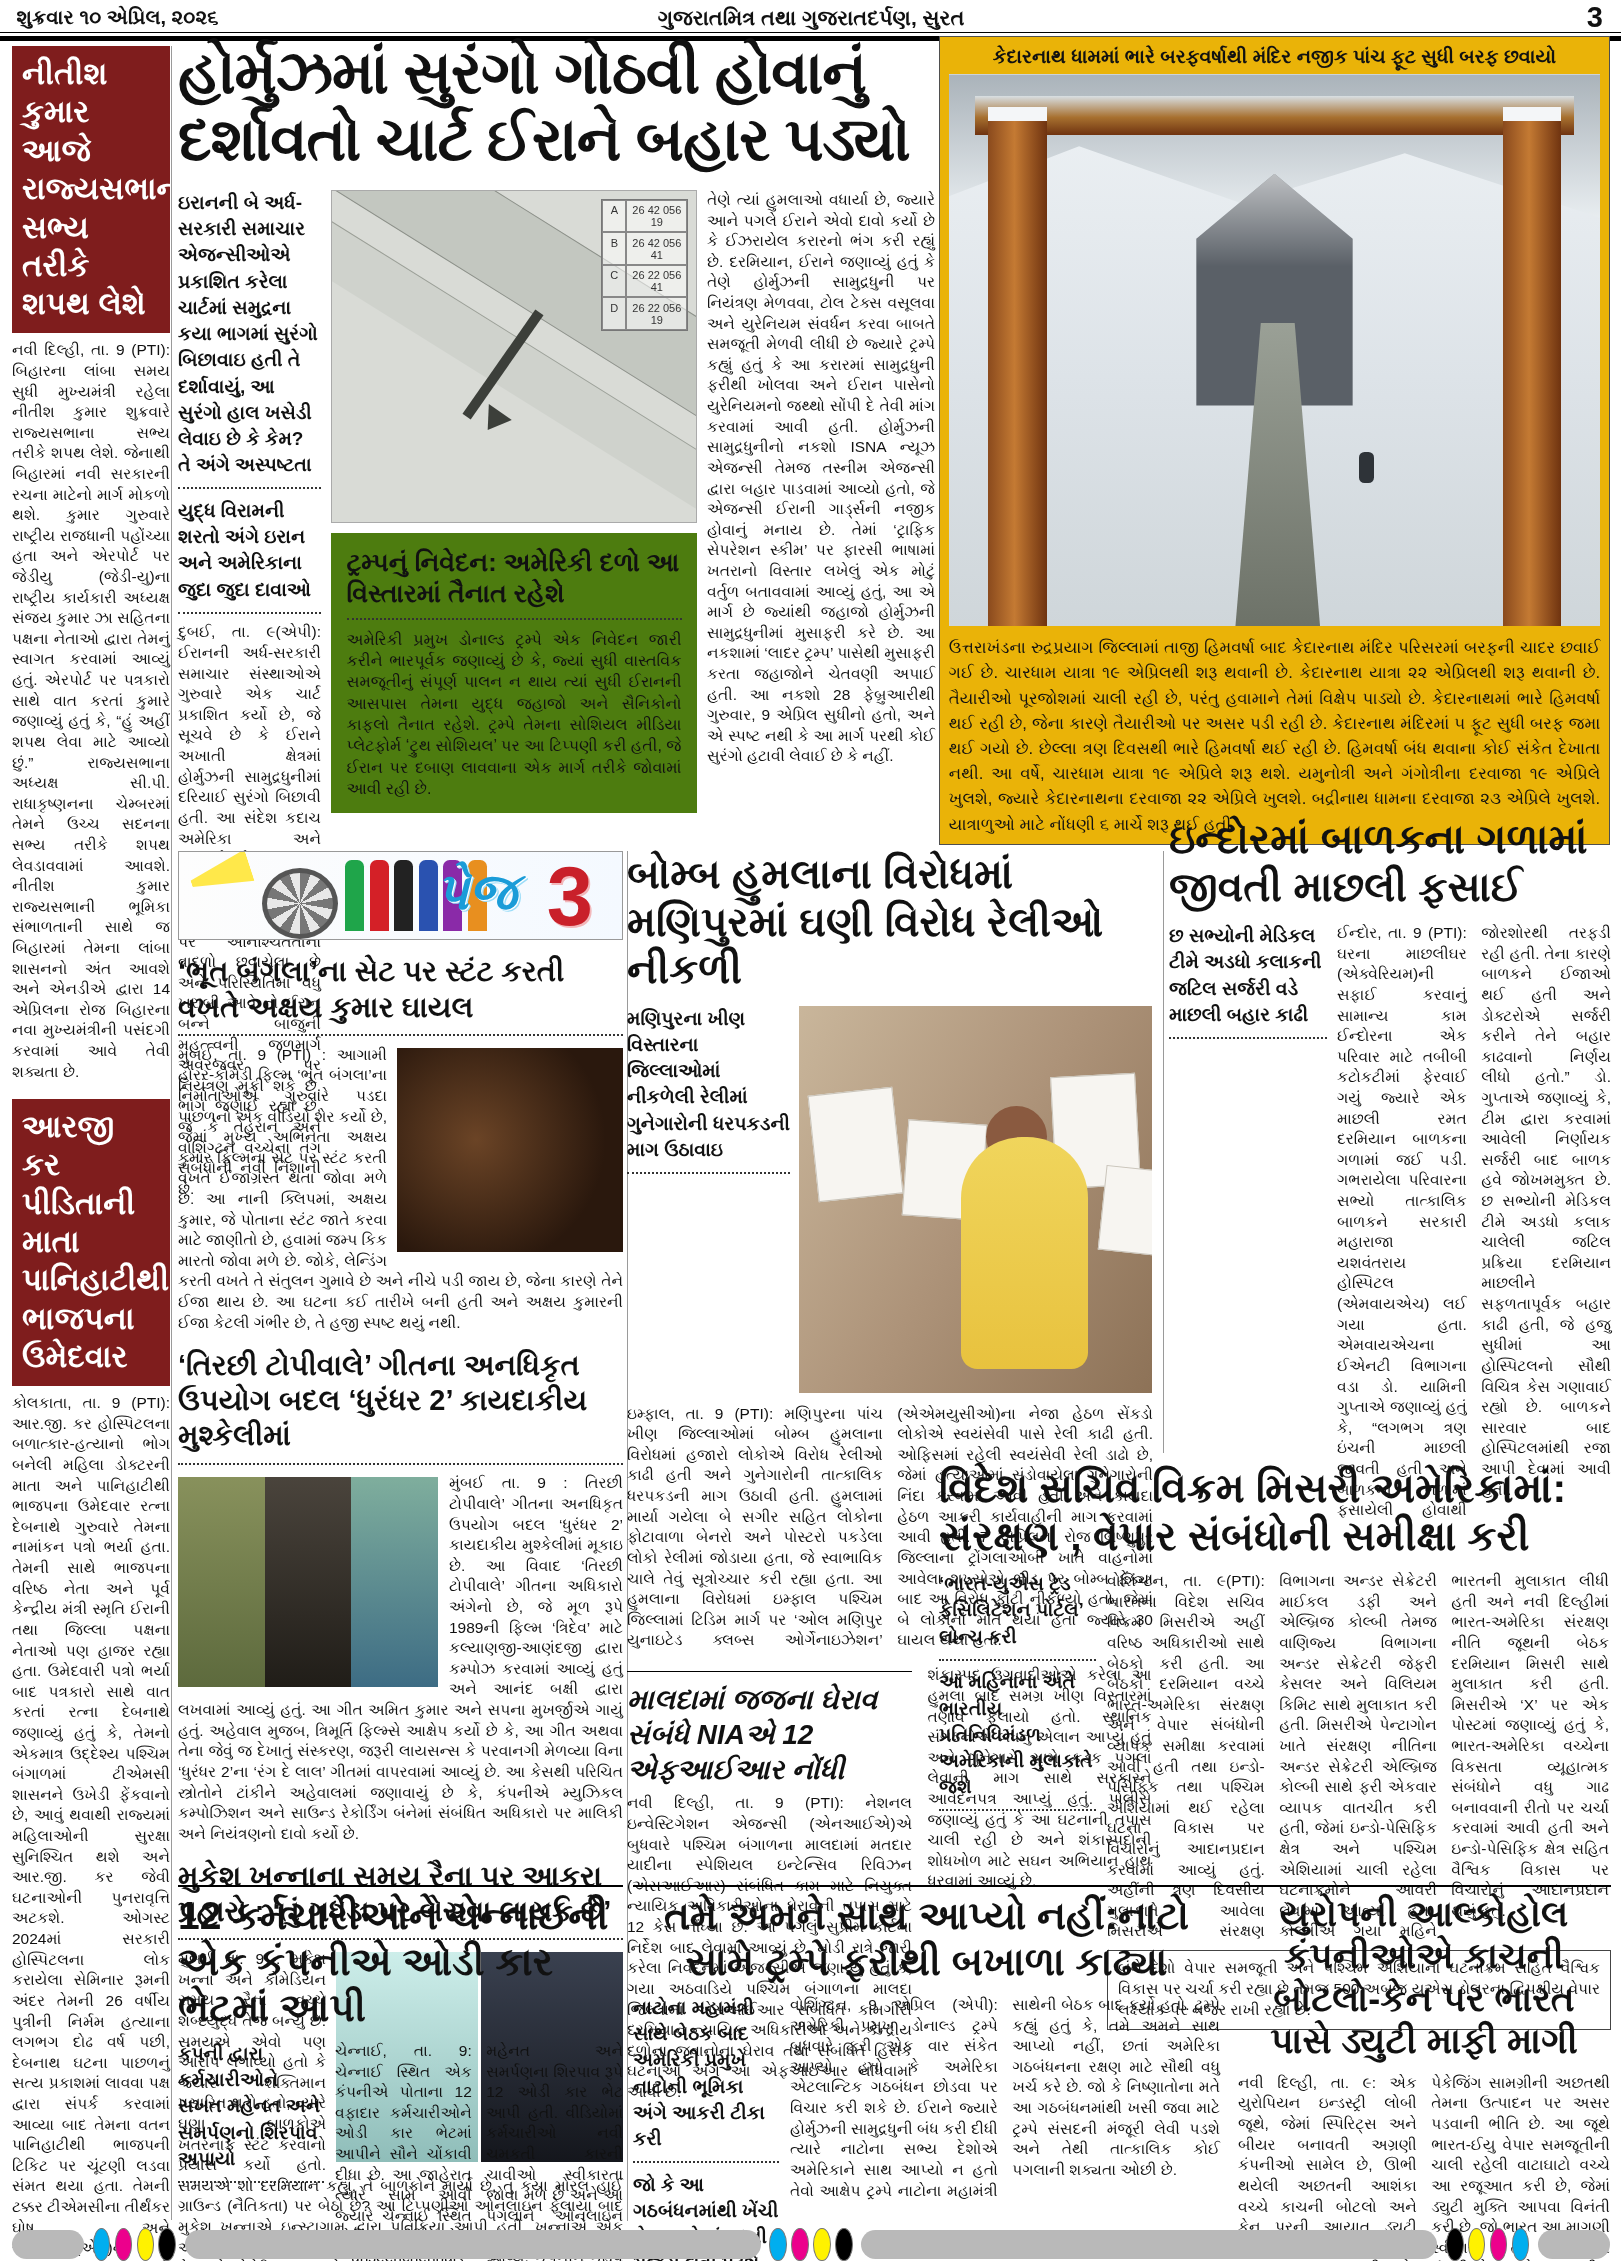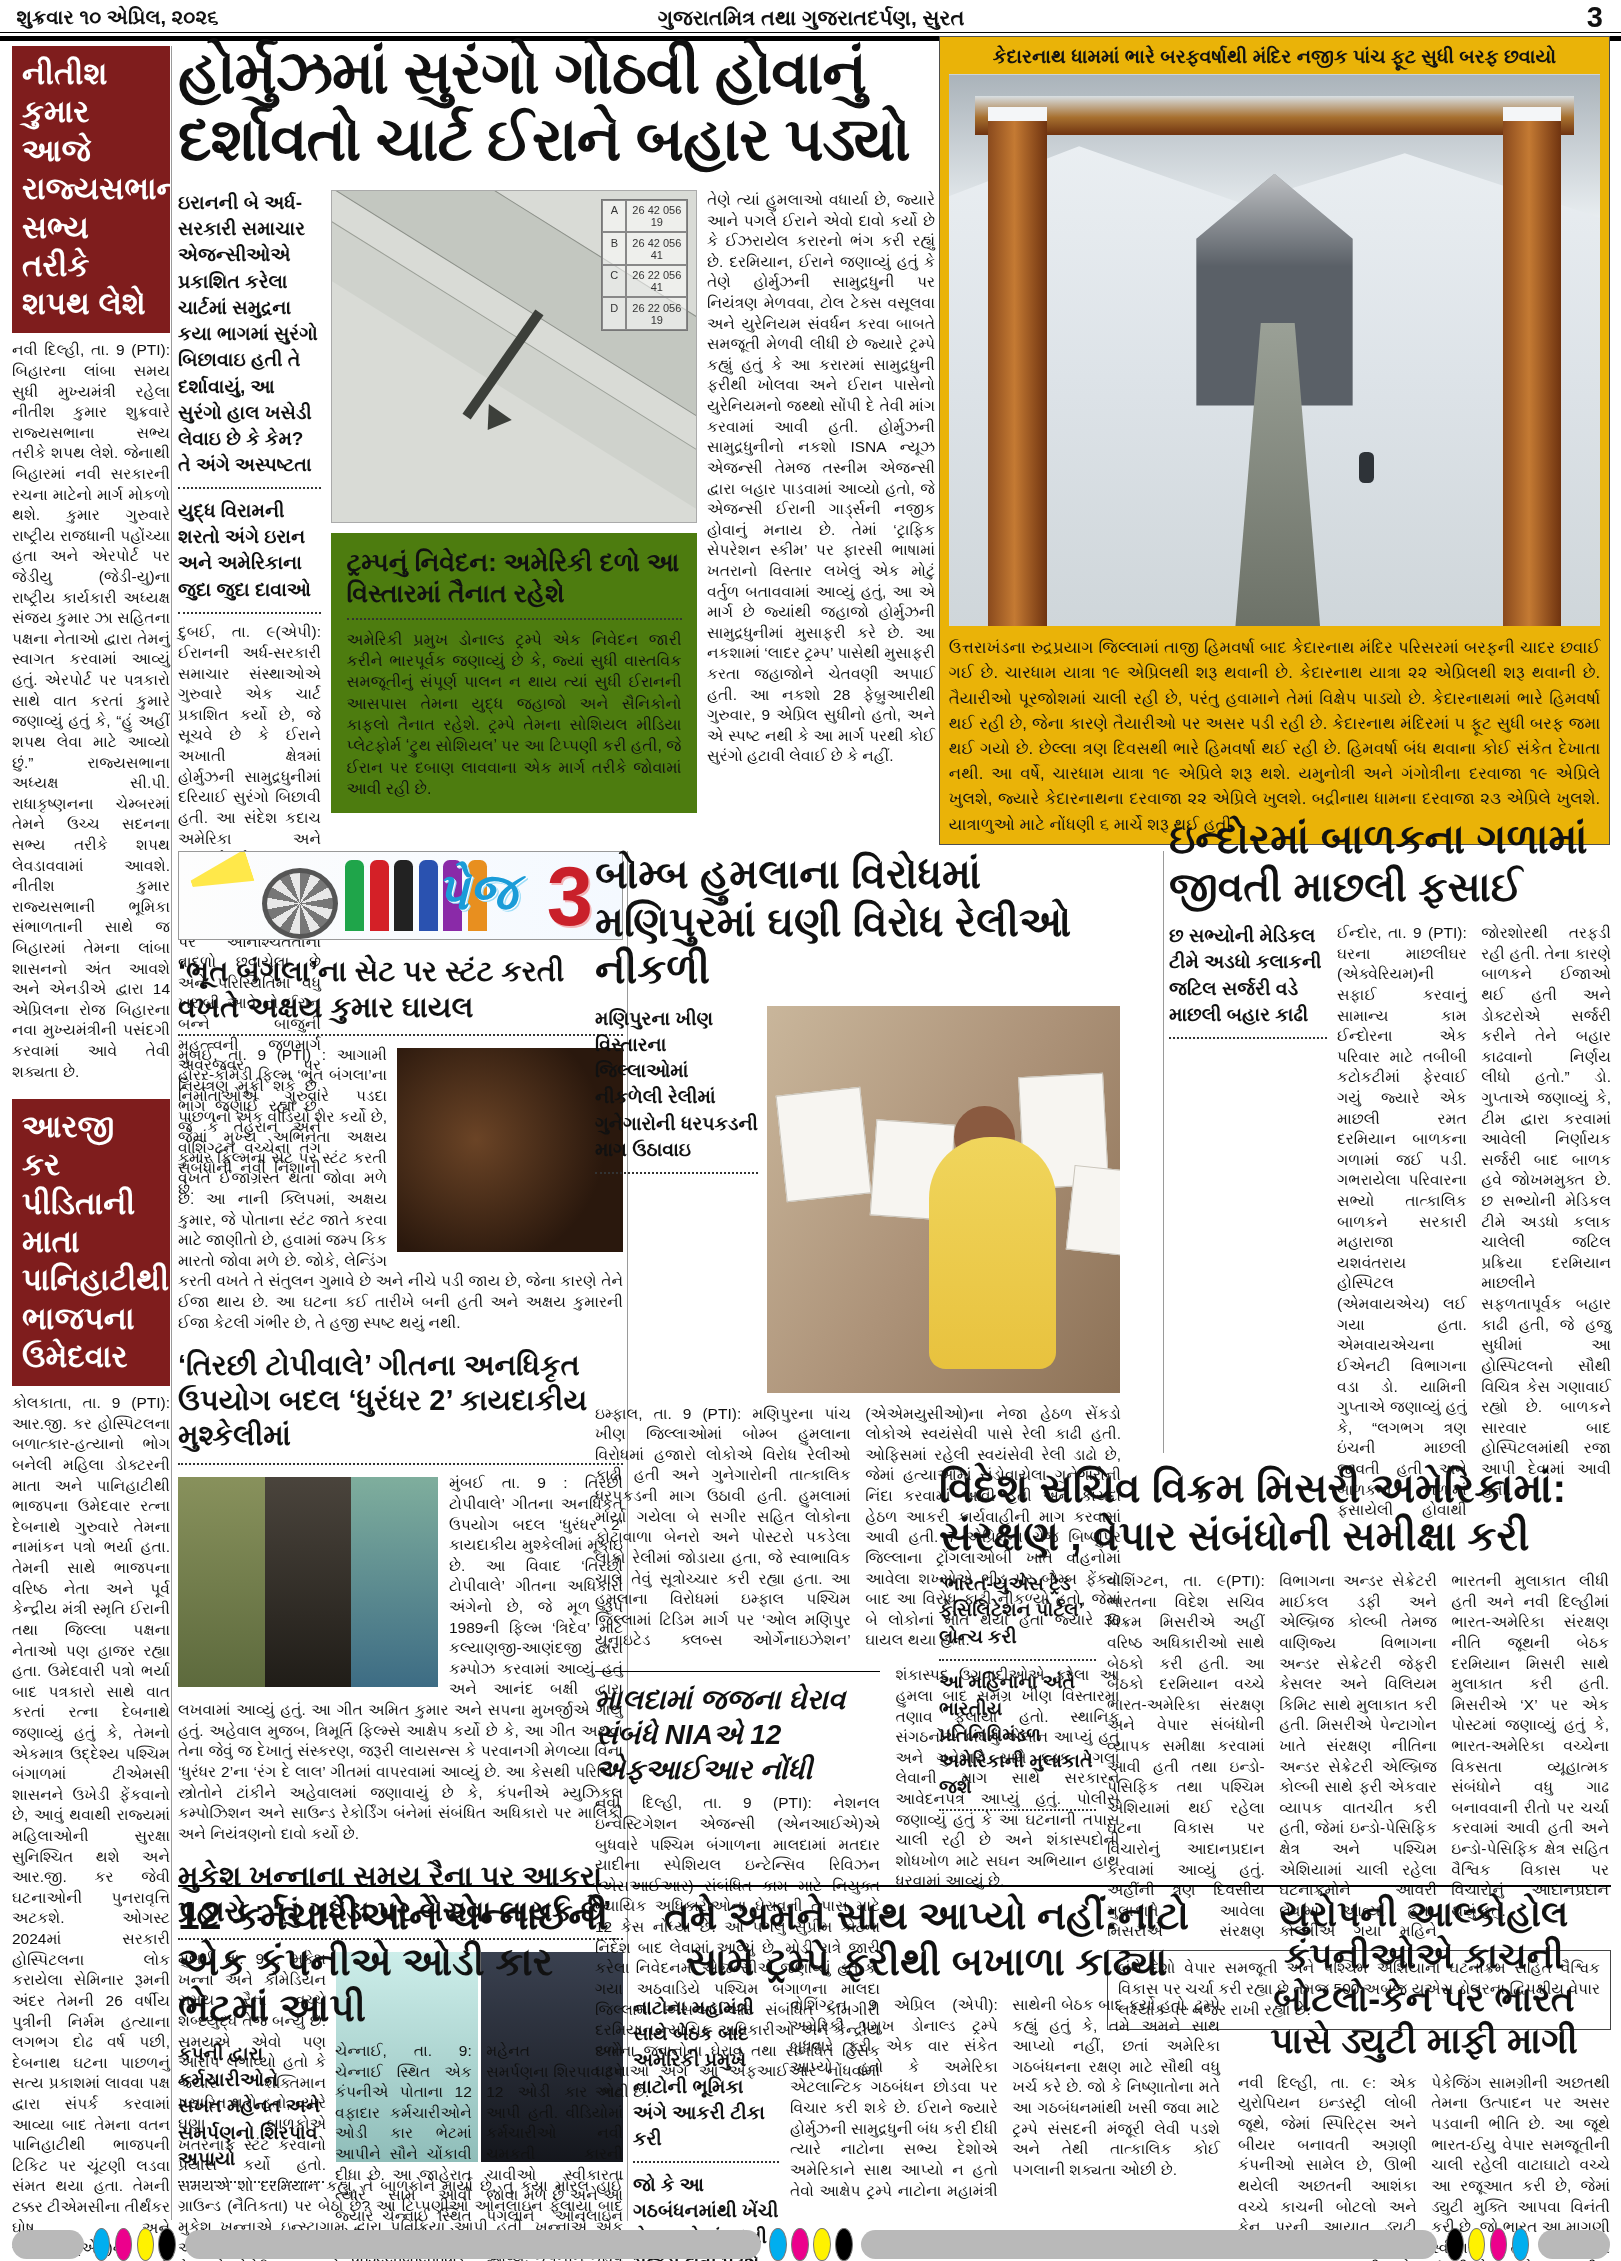--- a/index.html
+++ b/index.html
@@ -61,21 +61,21 @@
   .ph-akshay{float:right;width:226px;height:204px;margin:3.3px 0 5.5px 10px;background:radial-gradient(circle at 35% 45%,#6b4426,#2a180d 70%);}
   .ph-strip{float:left;width:260px;height:210px;margin:3.3px 11px 5.5px 0;display:flex;}
   .ph-strip div{flex:1;}
   .ph-s1{background:linear-gradient(#88915c,#5d6a3d);}
   .ph-s2{background:linear-gradient(#4a443c,#201d18);}
   .ph-s3{background:linear-gradient(#7fae9d,#3d6c84);}
   .ph-duo{float:right;width:287px;height:210px;margin:3.3px 0 5.5px 10px;display:flex;gap:3.3px;}
   .ph-duo .a{flex:1;background:linear-gradient(#cdeeea,#8fbdb9);}
   .ph-duo .b{flex:1;background:linear-gradient(#3a4150,#14161c);}
   
-  .manipur{position:absolute;left:595px;top:851px;width:526px;}
+  .manipur{position:absolute;left:627px;top:851px;width:526px;}
   .mid-h{font-size:41px;font-weight:800;line-height:1.16;}
   .man-grid{display:grid;grid-template-columns:163px 353px;gap:8.8px;margin-top:12px;}
   .ph-protest{height:387px;position:relative;background:linear-gradient(120deg,#c9b69b,#a08succ 0);background:linear-gradient(120deg,#c9b69b 0%,#ad9379 50%,#8d7257 100%);overflow:hidden;}
   .plac{position:absolute;background:#f7f5f1;border:1.1px solid #c9c4ba;}
   .shawl{position:absolute;left:46%;top:34%;width:127px;height:232px;background:linear-gradient(#f0d55c,#e8c23e);border-radius:61px 61px 16.6px 16.6px;}
   .head-dot{position:absolute;left:53%;top:26%;width:61px;height:61px;border-radius:50%;background:#8a5a40;}
   .man-cols{column-count:2;column-gap:14.4px;margin-top:11px;}
   .mid-grid2{display:grid;grid-template-columns:285px 224px;gap:15.5px;margin-top:14.4px;}
   .malda-h{font-size:28px;font-weight:800;line-height:1.25;text-align:left;margin:5.5px 0 6.6px;border-top:1.7px solid #000;padding-top:10px;font-style:italic;}
   

